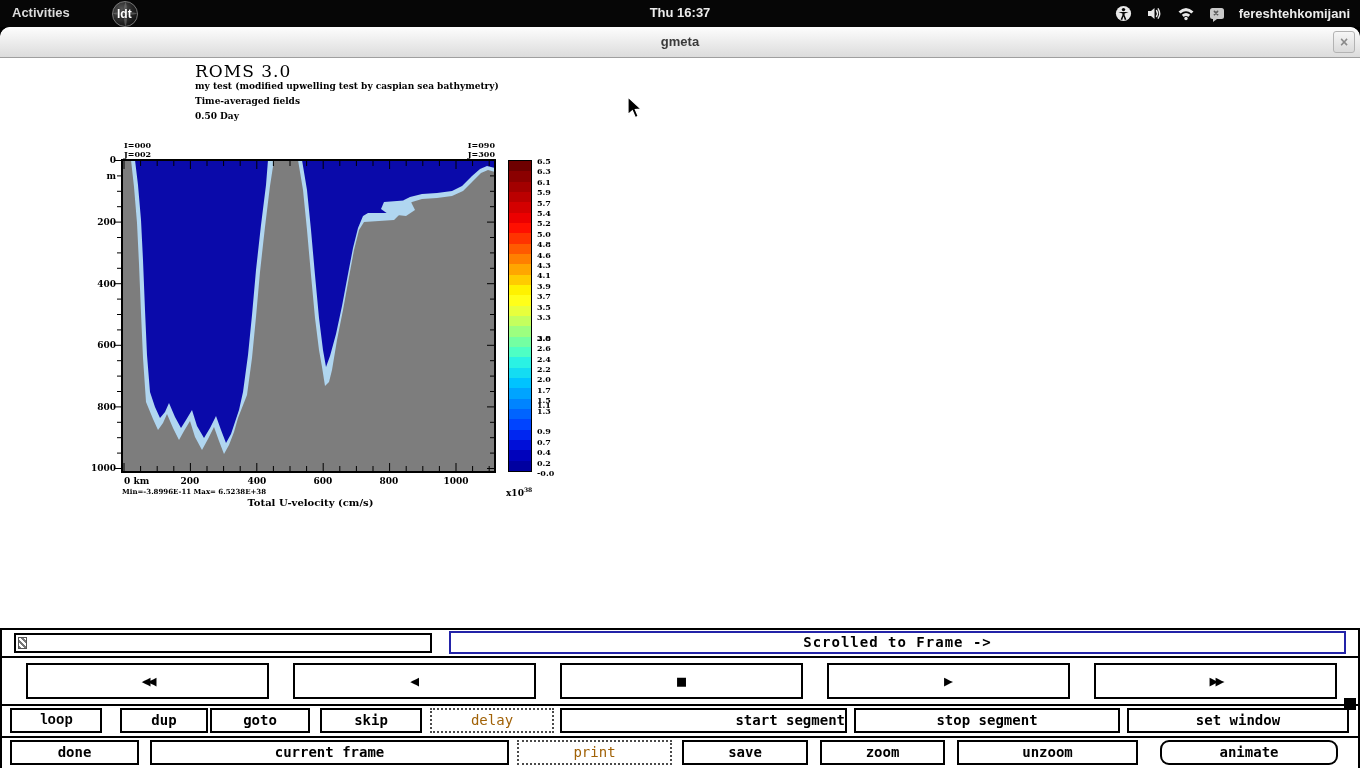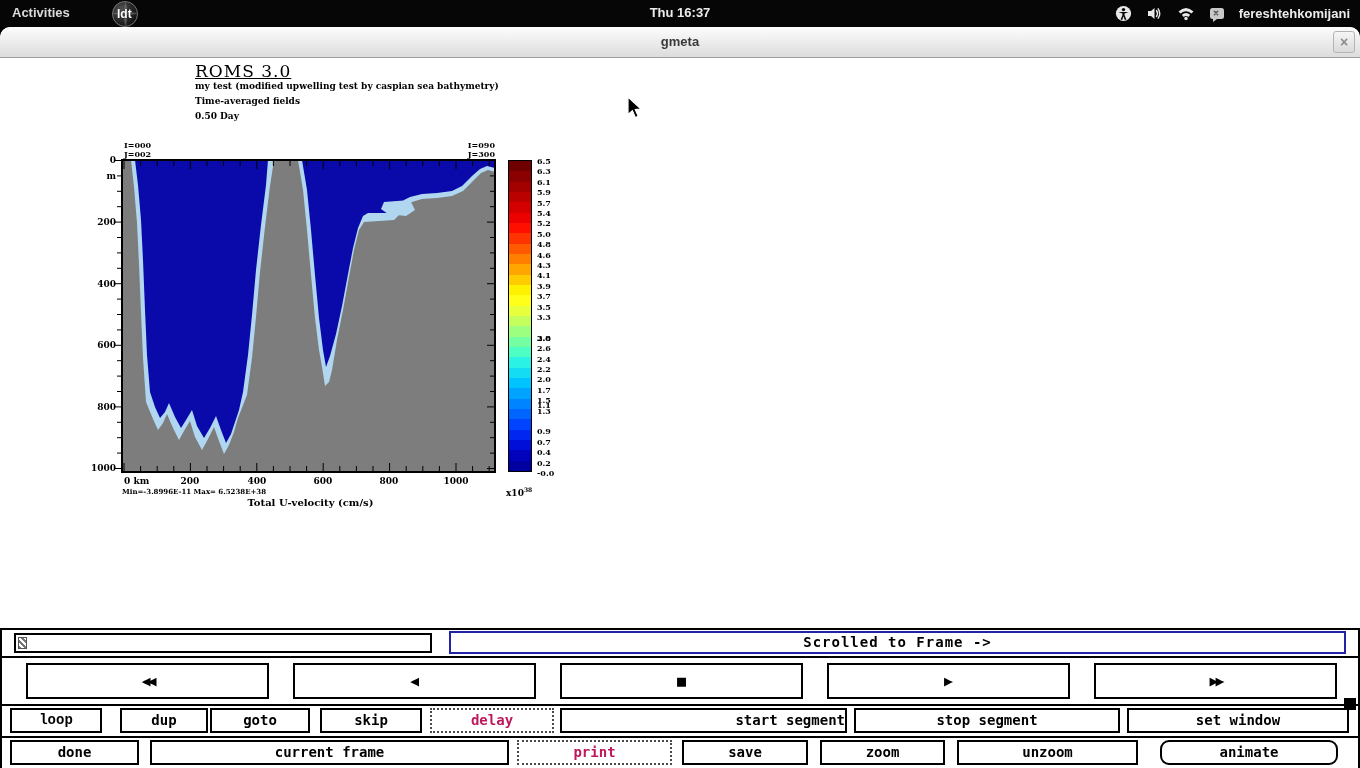--- a/index.html
+++ b/index.html
@@ -23,21 +23,21 @@
   
   .window { position:absolute; left:0; top:27px; width:1360px; height:741px; background:#fff; border-radius:10px 10px 0 0; overflow:hidden; }
   .titlebar { position:relative; height:31px; background:linear-gradient(#fdfdfd,#dcdcdc); border-bottom:1px solid #9f9f9f; border-radius:10px 10px 0 0; }
   .titlebar .title { position:absolute; left:0; right:0; top:7px; text-align:center; font-size:13px; font-weight:bold; color:#3a3a3a; }
   .close-btn { position:absolute; right:5px; top:4px; width:22px; height:22px; border:1px solid #b3b3b3; border-radius:3px;
       background:linear-gradient(#f6f6f6,#dadada); color:#8a8a8a; font-size:14px; line-height:20px; text-align:center; font-weight:bold; }
 
   
   .canvas { position:relative; width:1360px; height:570px; background:#fff;
       font-family:"DejaVu Serif","Liberation Serif",serif; color:#000; }
-  .plot-title   { position:absolute; left:195px; top:3px;  font-size:17px; letter-spacing:1px;text-decoration:underline; }
+  .plot-title   { position:absolute; left:195px; top:3px;  font-size:17px; letter-spacing:1px; }
   .plot-sub1    { position:absolute; left:195px; top:23px; font-size:9px; font-weight:bold; }
   .plot-sub2    { position:absolute; left:195px; top:38px; font-size:9px; font-weight:bold; }
   .plot-sub3    { position:absolute; left:195px; top:53px; font-size:9px; font-weight:bold; }
   .corner { position:absolute; top:83px; font-size:8px; font-weight:bold; line-height:9px; }
   .corner.tl { left:124px; }
   .corner.tr { left:430px; width:65px; text-align:right; }
   #plot-svg { position:absolute; left:100px; top:100px; }
   .y-unit  { position:absolute; left:86px; top:113px; width:30px; text-align:right; font-size:9px; font-weight:bold; }
   .y-label { position:absolute; left:84px; width:32px; text-align:right; font-size:9px; font-weight:bold; }
   .x-label { position:absolute; top:418px; font-size:9px; font-weight:bold; }
@@ -61,21 +61,21 @@
       background:repeating-linear-gradient(45deg,#777 0 2px,#fff 2px 4px); border:1px solid #555; }
   .statusbox { position:absolute; left:447px; top:1px; width:897px; height:23px; border:2px solid #2323a8; background:#fff;
       text-align:center; font-size:14px; font-weight:bold; line-height:19px; letter-spacing:1px; }
   .rowB { position:relative; height:46px; }
   .pb-btn { position:absolute; top:5px; width:243px; height:36px; border:2px solid #000; background:#fff;
       text-align:center; font-size:15px; line-height:32px; color:#000; }
   .pb-btn .dbl { letter-spacing:-3px; }
   .rowC, .rowD { position:relative; height:30px; }
   .btn { position:absolute; top:2px; height:25px; border:2px solid #000; background:#fff;
       text-align:center; font-size:14px; font-weight:bold; line-height:21px; color:#000; }
-  .btn.disabled { border:2px dotted #4a4a4a; color:#be185d; font-weight:bold; }
+  .btn.disabled { border:2px dotted #4a4a4a; color:#a16207; font-weight:normal; }
   .grip { position:absolute; right:2px; top:70px; width:12px; height:12px; background:#000; }
 </style>
 </head>
 <body>
 
 <div class="topbar">
   <span class="activities">Activities</span>
   <div class="app-icon">
     <div class="globe"></div>
     <span class="app-label">Idt</span>

